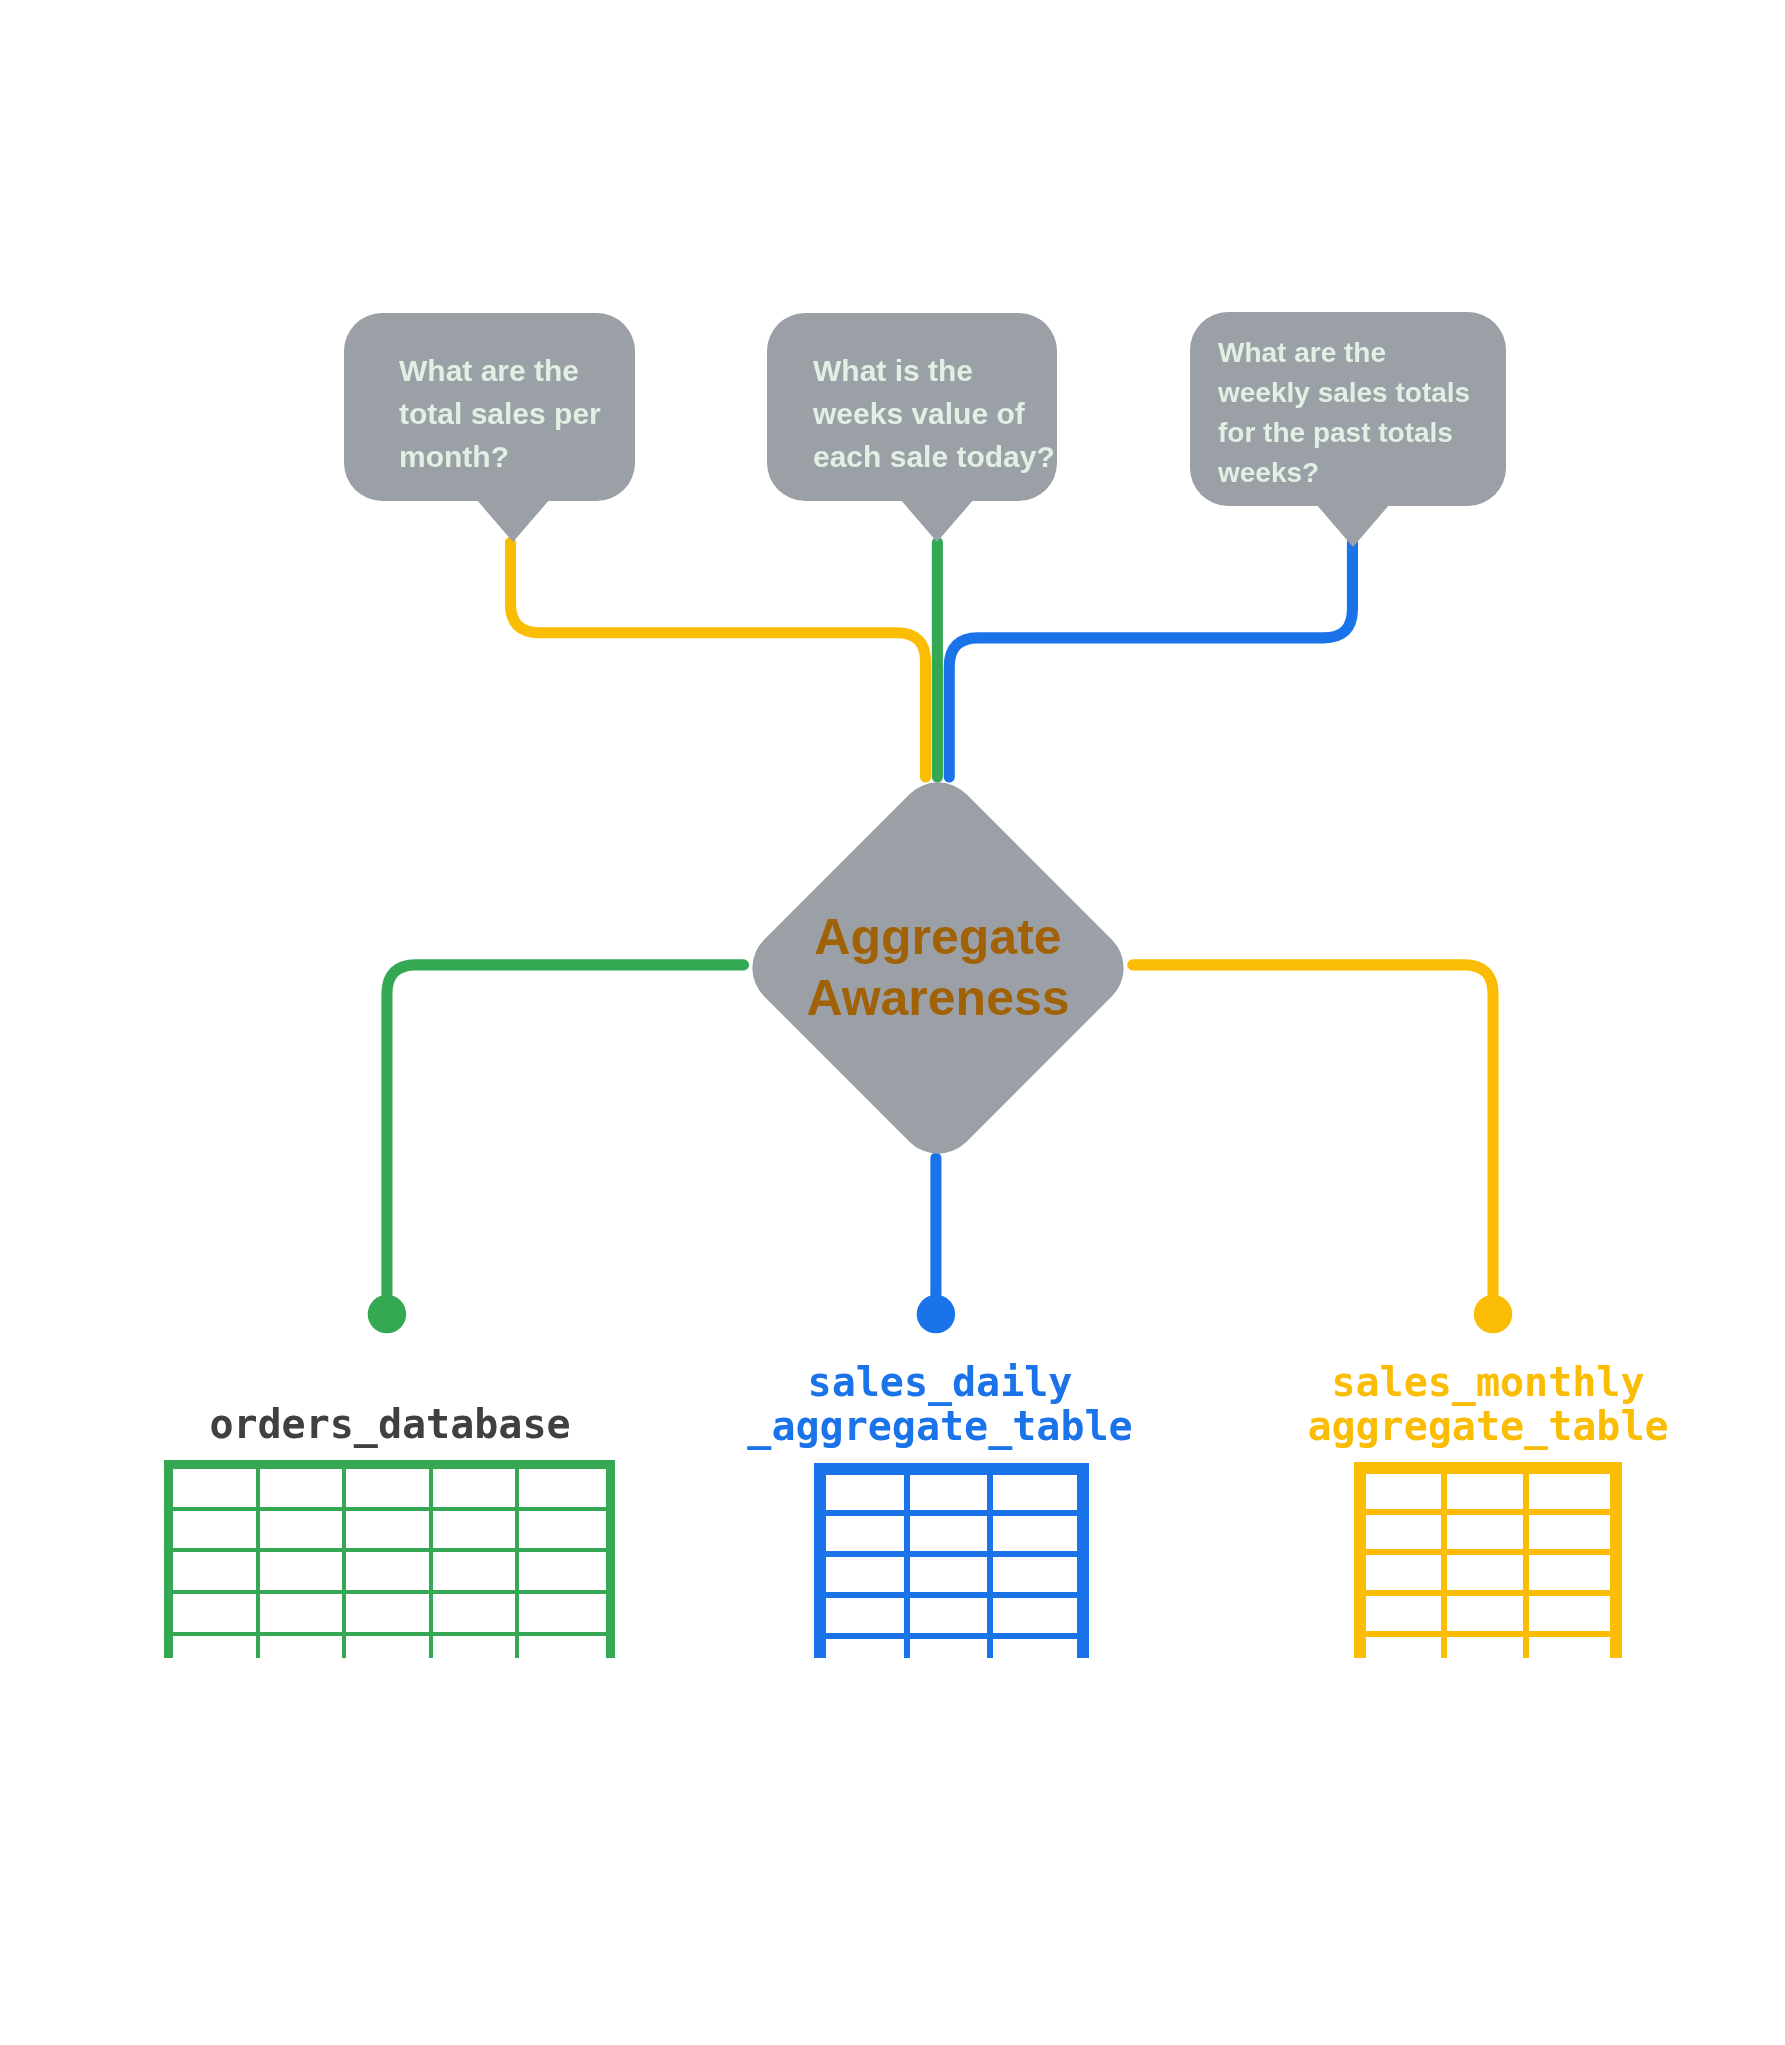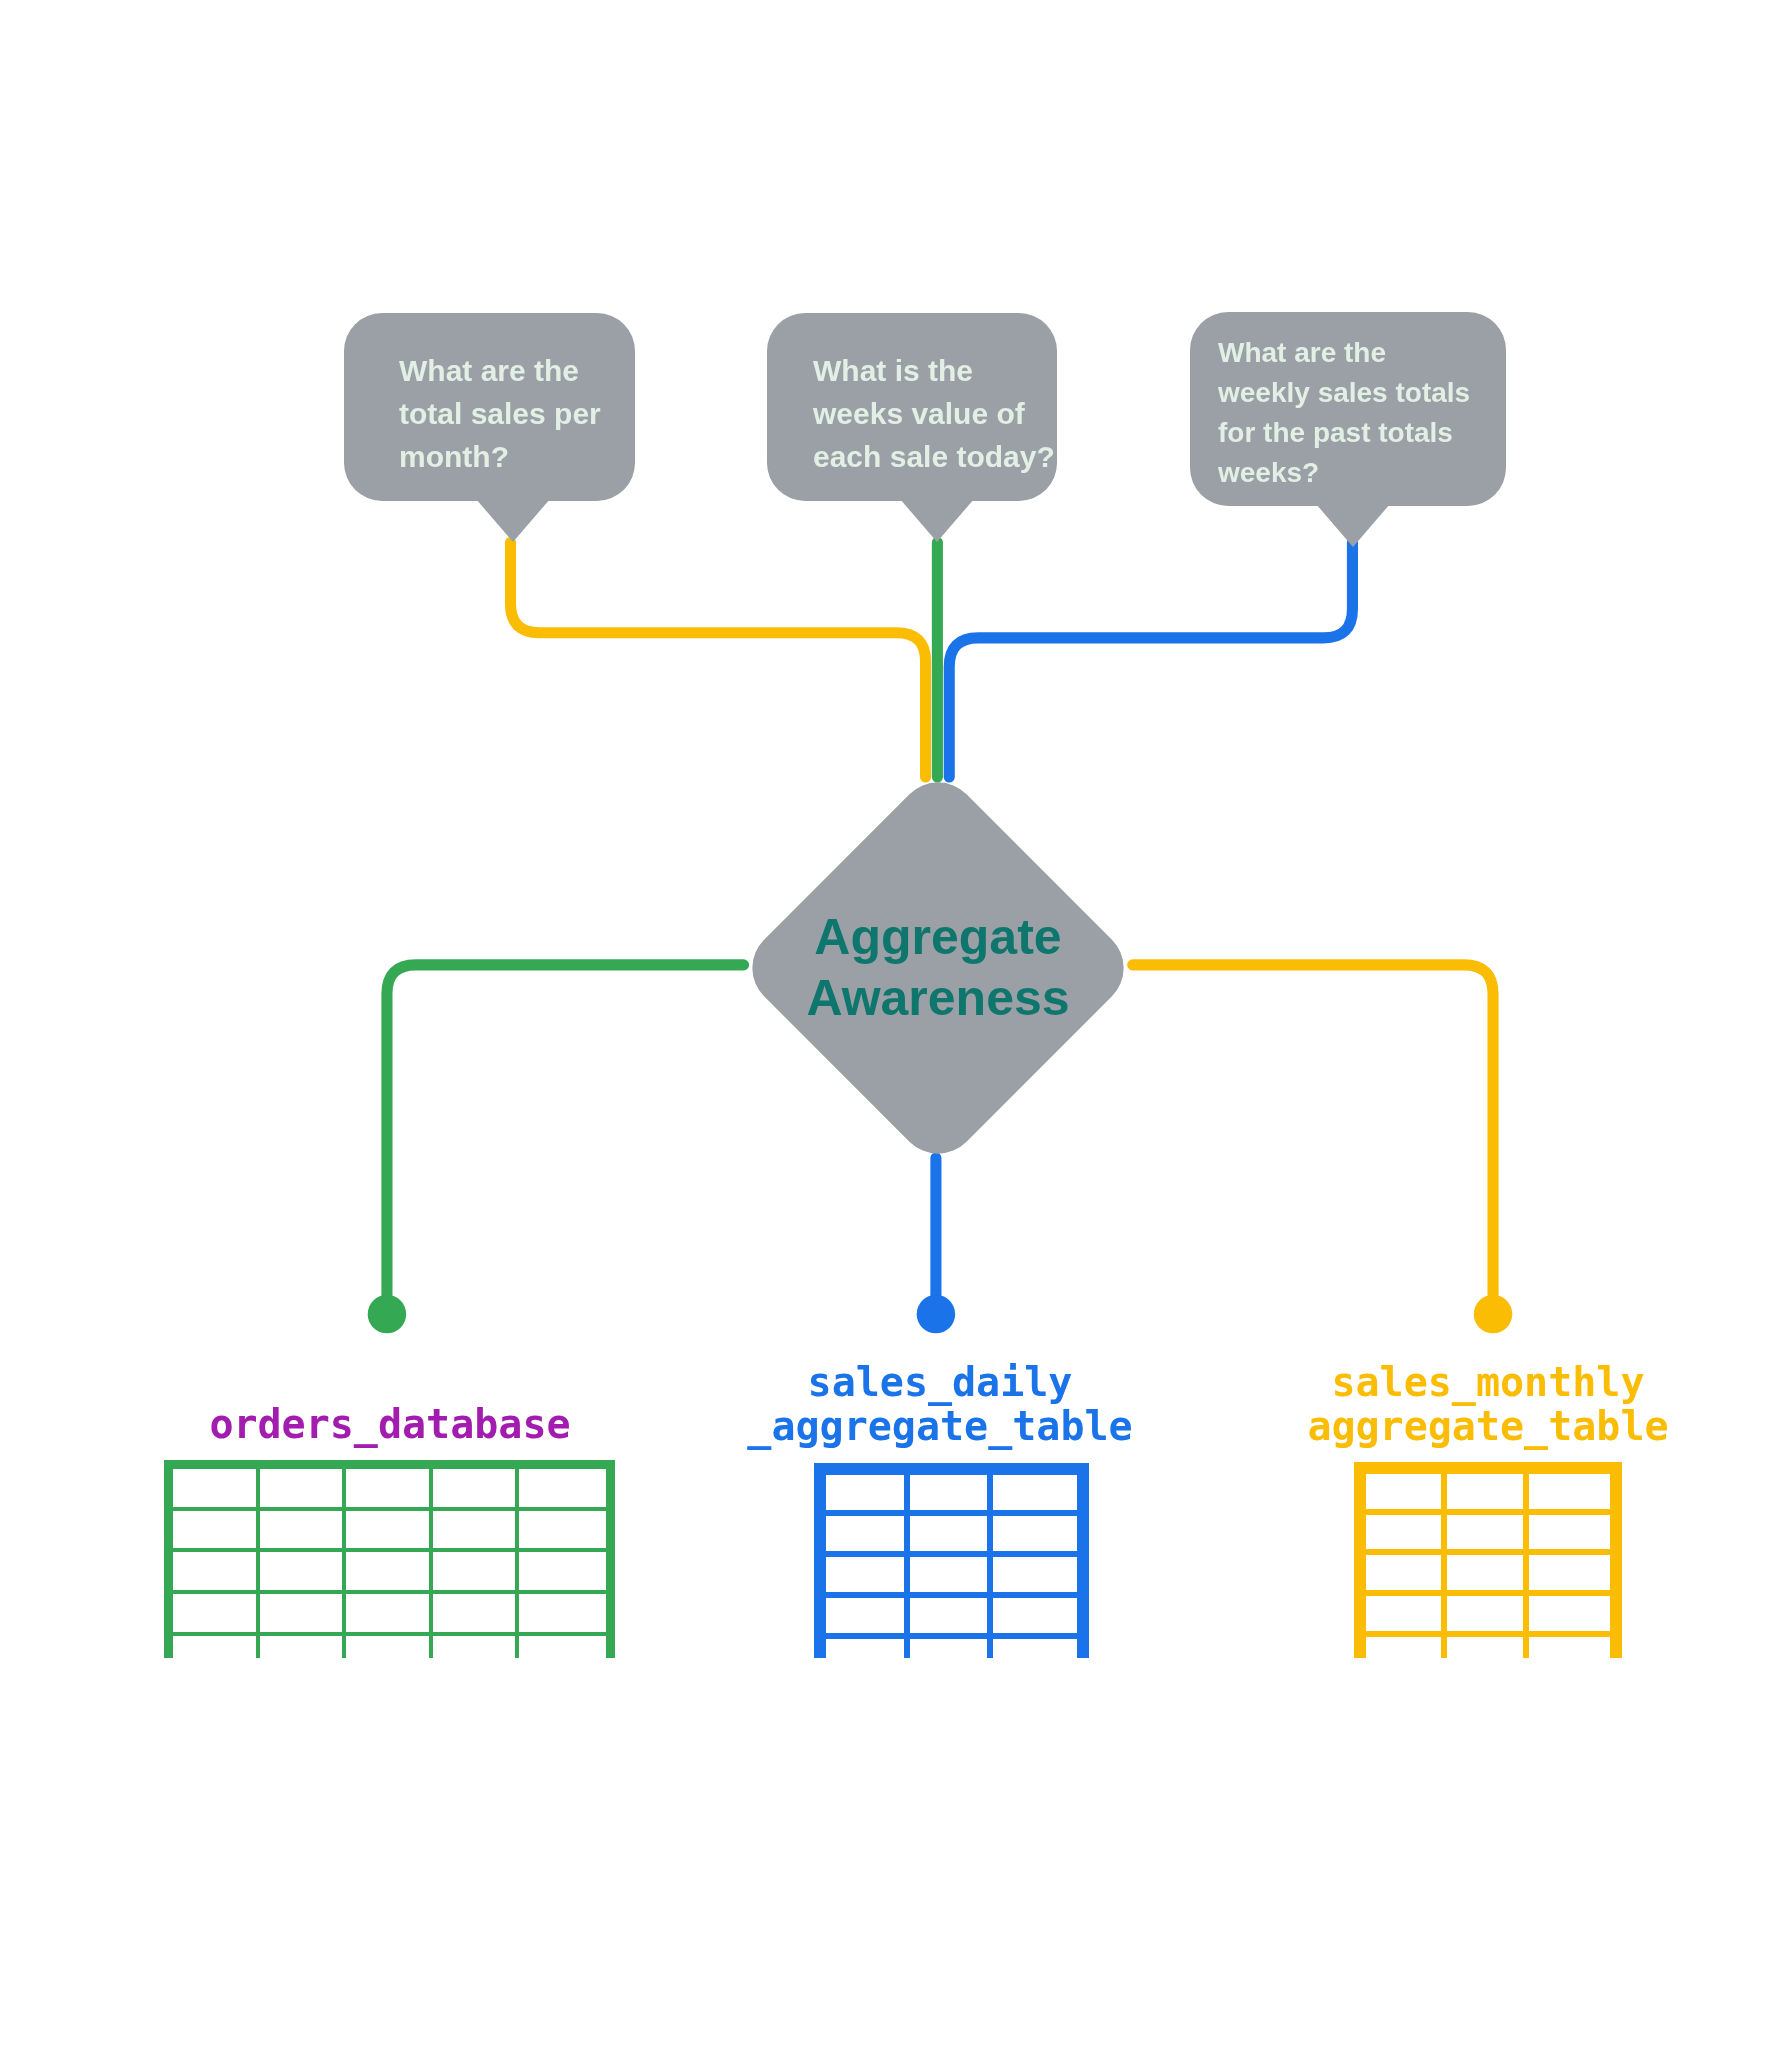--- a/index.html
+++ b/index.html
@@ -15,29 +15,29 @@
         border-top:43px solid #9AA0A6;}
   .btext{position:absolute;color:#E2EFE4;font-weight:bold;font-size:30px;line-height:43px;}
   .btext div{white-space:nowrap;}
   .bubble3 .btext{font-size:28px;line-height:40px;}
 
   
   .diamond{position:absolute;left:795px;top:825px;width:286px;height:286px;
            background:#9AA0A6;border-radius:40px;transform:rotate(45deg);}
   .diamond-text{position:absolute;left:716px;top:857px;width:444px;height:222px;
                 display:flex;flex-direction:column;justify-content:center;align-items:center;
-                color:#0f766e;font-weight:bold;font-size:50px;line-height:61px;}
+                color:#a16207;font-weight:bold;font-size:50px;line-height:61px;}
 
   
   .wires{position:absolute;left:0;top:0;width:1786px;height:2046px;}
 
   
   .tlabel{position:absolute;font-family:"DejaVu Sans Mono", monospace;font-weight:bold;
           font-size:40px;line-height:44px;text-align:center;}
-  .c-green{color:#a21caf;}
+  .c-green{color:#404040;}
   .c-blue{color:#1A73E8;}
   .c-yellow{color:#FBBC04;}
 
   
   .grid{position:absolute;display:grid;box-sizing:border-box;background:#ffffff;}
   .grid>div{box-sizing:border-box;}
   .grid-green{border:9.6px solid #34A853;}
   .grid-green>div{border-right:4.4px solid #34A853;border-bottom:4.4px solid #34A853;}
   .grid-blue{border:12.6px solid #1A73E8;}
   .grid-blue>div{border-right:6px solid #1A73E8;border-bottom:6px solid #1A73E8;}

